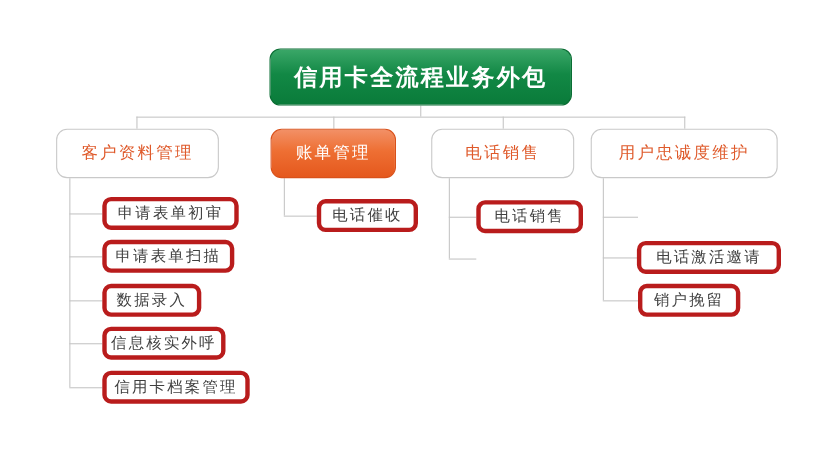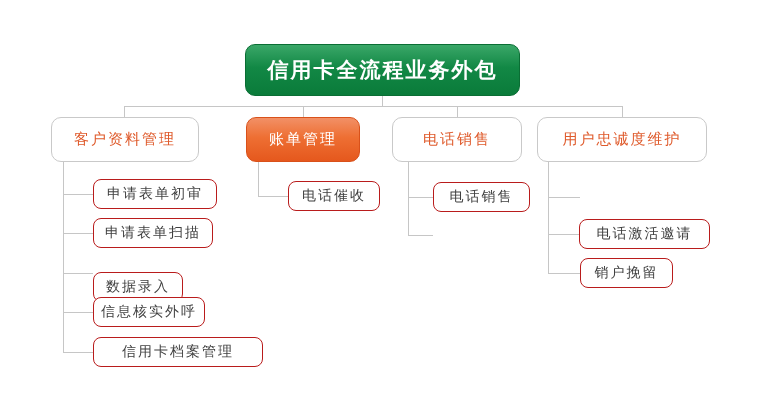--- a/index.html
+++ b/index.html
@@ -41,21 +41,21 @@
     font-size: 15px;
     letter-spacing: 2px;
   }
   .branch-node.highlight {
     background: linear-gradient(180deg, #f29066 0%, #ee6f33 45%, #e5581d 100%);
     border: 1px solid #d9511a;
     color: #ffffff;
   }
   .child-node {
     background: #ffffff;
-    border: 1px solid #b91c1c;
+    border: 4px solid #b91c1c;
     border-radius: 8px;
     color: #3f3f3f;
     font-size: 14px;
     letter-spacing: 2px;
   }
   .line-h, .line-v {
     position: absolute;
     background: #c6c6c6;
   }
   .line-h { height: 1px; }
@@ -97,23 +97,23 @@
   <div class="node branch-node" style="left:51px; top:117px; width:148px; height:45px;">客户资料管理</div>
 
   <div class="node branch-node highlight" style="left:246px; top:117px; width:114px; height:45px;">账单管理</div>
 
   <div class="node branch-node" style="left:392px; top:117px; width:130px; height:45px;">电话销售</div>
 
   <div class="node branch-node" style="left:537px; top:117px; width:170px; height:45px;">用户忠诚度维护</div>
 
   <div class="node child-node" style="left:93px; top:179px; width:124px; height:30px;">申请表单初审</div>
   <div class="node child-node" style="left:93px; top:218px; width:120px; height:30px;">申请表单扫描</div>
-  <div class="node child-node" style="left:93px; top:272px; width:90px; height:30px;">数据录入</div>
+  <div class="node child-node" style="left:93px; top:258px; width:90px; height:30px;">数据录入</div>
   <div class="node child-node" style="left:93px; top:297px; width:112px; height:30px;text-align:center;">信息核实外呼</div>
-  <div class="node child-node" style="left:93px; top:337px; width:170px; height:30px;">信用卡档案管理</div>
+  <div class="node child-node" style="left:93px; top:337px; width:134px; height:30px;">信用卡档案管理</div>
 
   <div class="node child-node" style="left:288px; top:181px; width:92px; height:30px;">电话催收</div>
 
   <div class="node child-node" style="left:433px; top:182px; width:97px; height:30px;">电话销售</div>
 
   <div class="node child-node" style="left:579px; top:219px; width:131px; height:30px;">电话激活邀请</div>
   <div class="node child-node" style="left:580px; top:258px; width:93px; height:30px;">销户挽留</div>
 
 </div>
 

